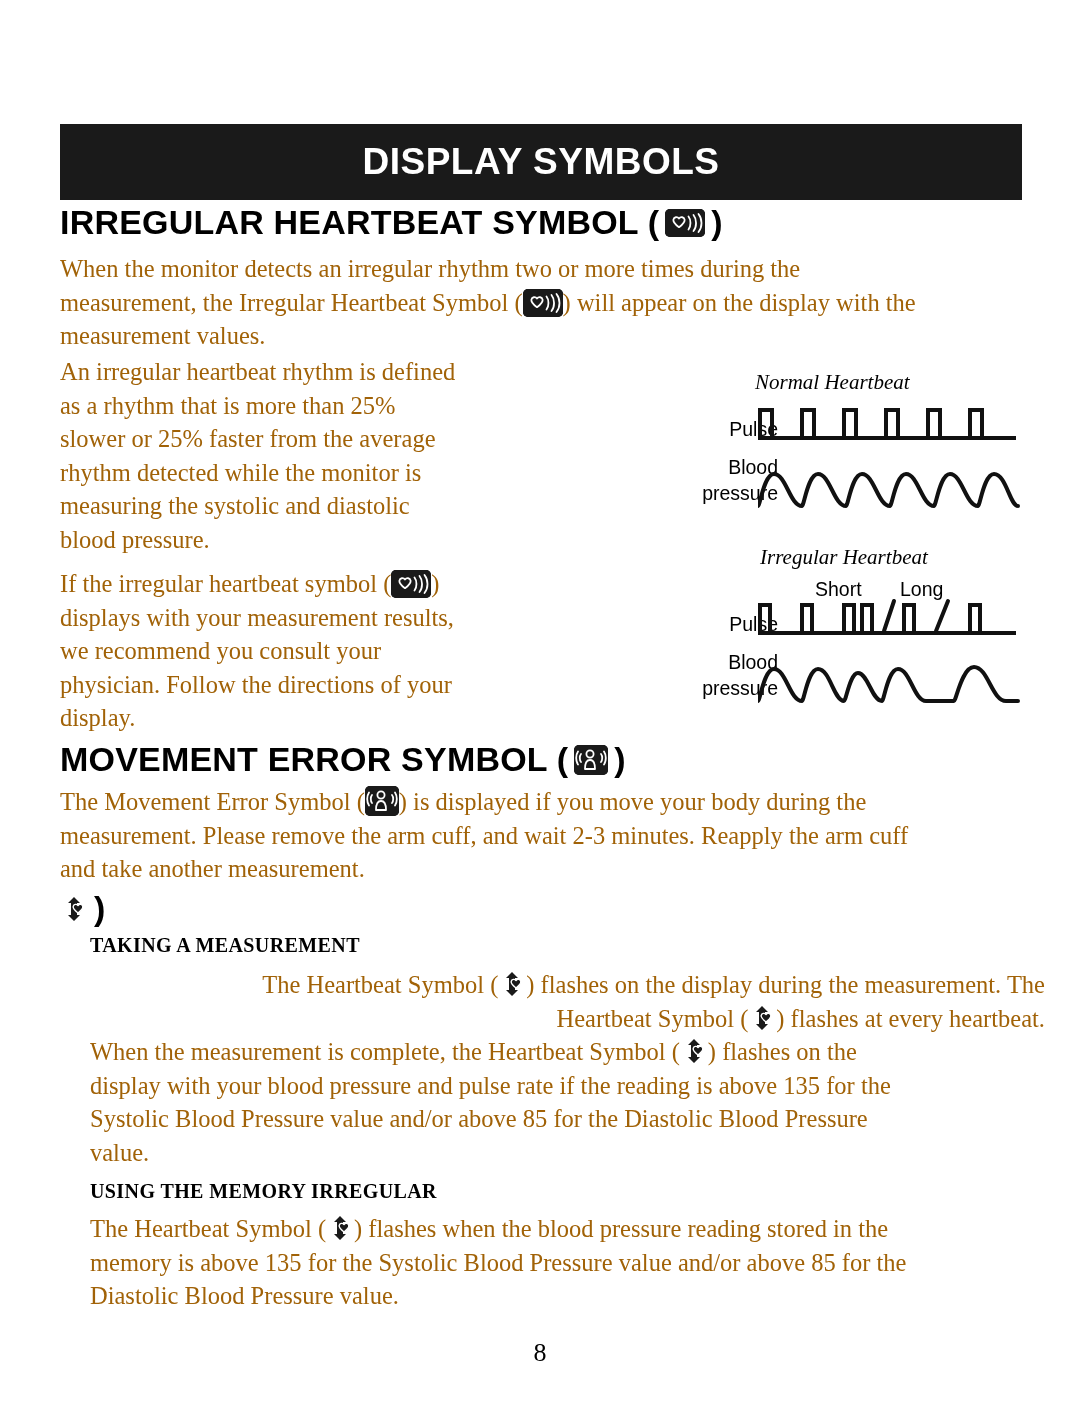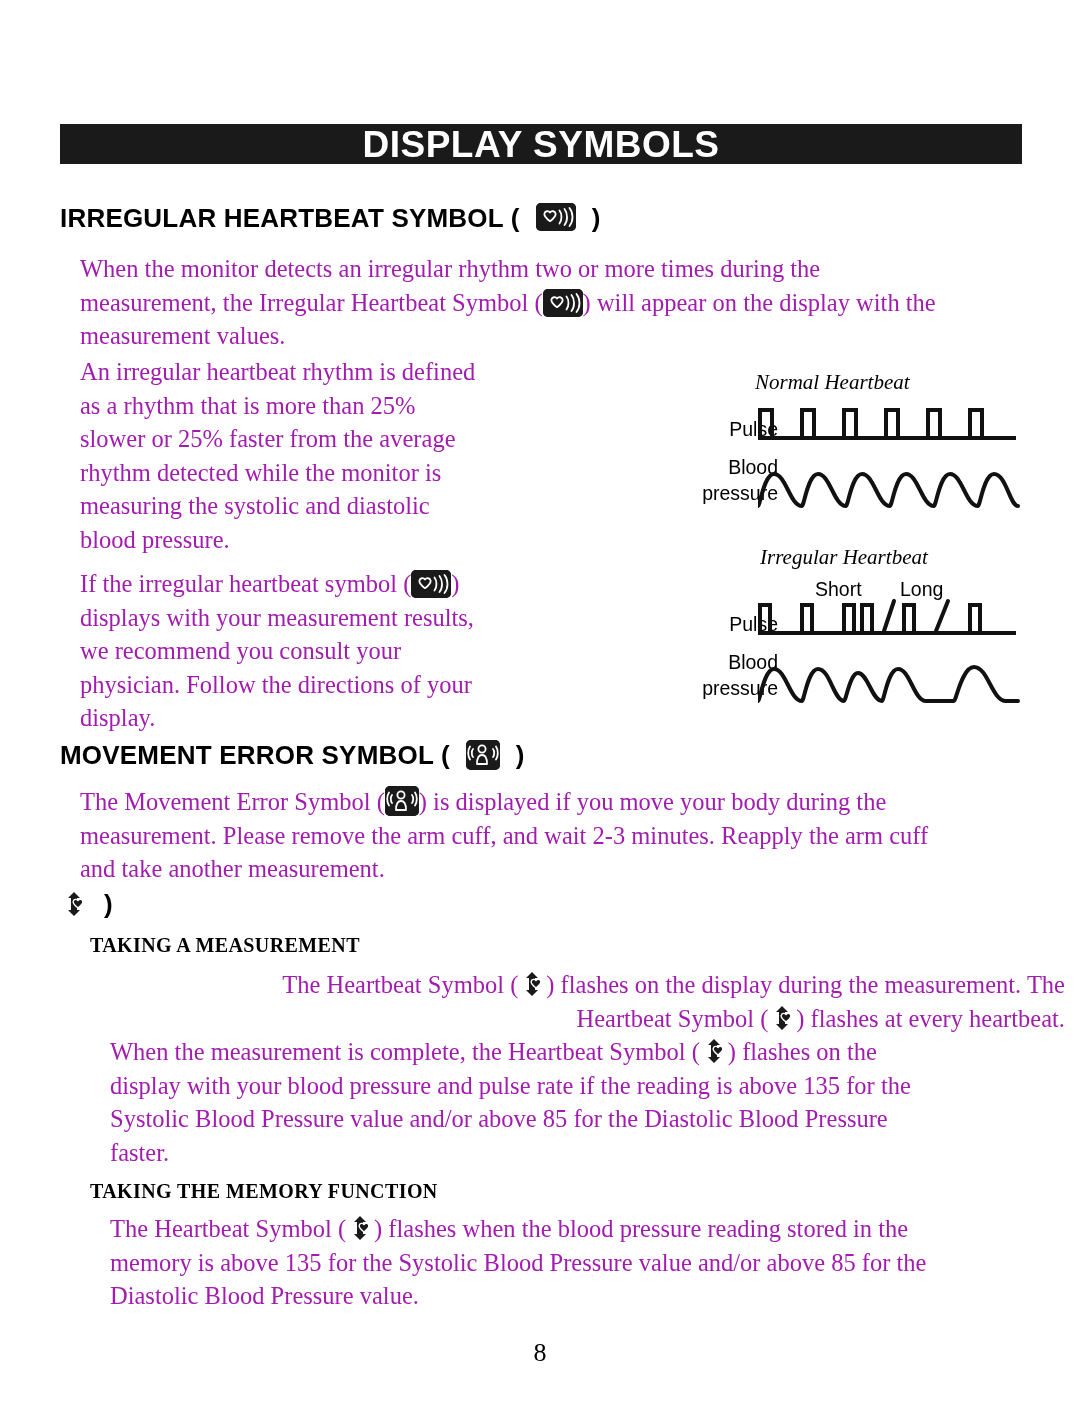--- a/index.html
+++ b/index.html
@@ -22,63 +22,62 @@
     width: 1080px;
     height: 1411px;
   }
 
   
   .banner {
     position: absolute;
     left: 60px;
     top: 124px;
     width: 962px;
-    height: 40px;
+    height: 76px;
     background: #1a1a1a;
     color: #ffffff;
     display: flex;
-    align-items: flex-start;
+    align-items: center;
     justify-content: center;
   }
   .banner-title {
     font-family: "Liberation Sans", sans-serif;
     font-weight: bold;
     font-size: 37px;
     letter-spacing: 0.5px;
   }
 
   
   .h1 {
     position: absolute;
     font-family: "Liberation Sans", sans-serif;
     font-weight: bold;
-    font-size: 26px;
+    font-size: 34px;
     letter-spacing: 0.2px;
     white-space: nowrap;
     display: flex;
-    align-items: flex-start;
-    gap: 16px;
+    align-items: center;
+    gap: 6px;
   }
   .h2 {
     position: absolute;
     font-family: "Liberation Serif", serif;
     font-weight: bold;
     font-size: 20px;
     letter-spacing: 0.4px;
     white-space: nowrap;
   }
 
   
   .para {
     position: absolute;
     font-family: "Liberation Serif", serif;
     font-size: 24.5px;
     line-height: 33.5px;
-    color: #a21caf;
-    margin-left: 20px;
+    color: #a16207;
   }
   .para .line {
     display: block;
     white-space: nowrap;
   }
 
   
   .sym {
     display: inline-block;
     vertical-align: -6px;
@@ -314,24 +313,24 @@
     <span class="line">
       <span>When the measurement is complete, the Heartbeat Symbol (</span><span class="sym sym-hyp">
         <svg width="28" height="30" viewBox="0 0 28 30">
           <path d="M14 3 L20 9 L17 9 L17 21 L20 21 L14 27 L8 21 L11 21 L11 9 L8 9 Z" fill="#1a1a1a"></path>
           <path d="M18 11.5c-1.3-1.8-4.3-1.4-4.8 0.9-0.4 2 1.4 4 4.8 6.6 3.4-2.6 5.2-4.6 4.8-6.6-0.5-2.3-3.5-2.7-4.8-0.9z" fill="#1a1a1a" stroke="#fff" stroke-width="1.4" stroke-linejoin="round"></path>
         </svg>
       </span><span>) flashes on the</span>
     </span>
     <span class="line">display with your blood pressure and pulse rate if the reading is above 135 for the</span>
     <span class="line">Systolic Blood Pressure value and/or above 85 for the Diastolic Blood Pressure</span>
-    <span class="line">faster.</span>
-  </div>
-
-  <div class="h2" style="left:90px; top:1180px;">TAKING THE MEMORY FUNCTION</div>
+    <span class="line">value.</span>
+  </div>
+
+  <div class="h2" style="left:90px; top:1180px;">USING THE MEMORY IRREGULAR</div>
 
   <div class="para" style="left:90px; top:1212px; width:955px;">
     <span class="line">
       <span>The Heartbeat Symbol (</span><span class="sym sym-hyp">
         <svg width="28" height="30" viewBox="0 0 28 30">
           <path d="M14 3 L20 9 L17 9 L17 21 L20 21 L14 27 L8 21 L11 21 L11 9 L8 9 Z" fill="#1a1a1a"></path>
           <path d="M18 11.5c-1.3-1.8-4.3-1.4-4.8 0.9-0.4 2 1.4 4 4.8 6.6 3.4-2.6 5.2-4.6 4.8-6.6-0.5-2.3-3.5-2.7-4.8-0.9z" fill="#1a1a1a" stroke="#fff" stroke-width="1.4" stroke-linejoin="round"></path>
         </svg>
       </span><span>) flashes when the blood pressure reading stored in the</span>
     </span>

